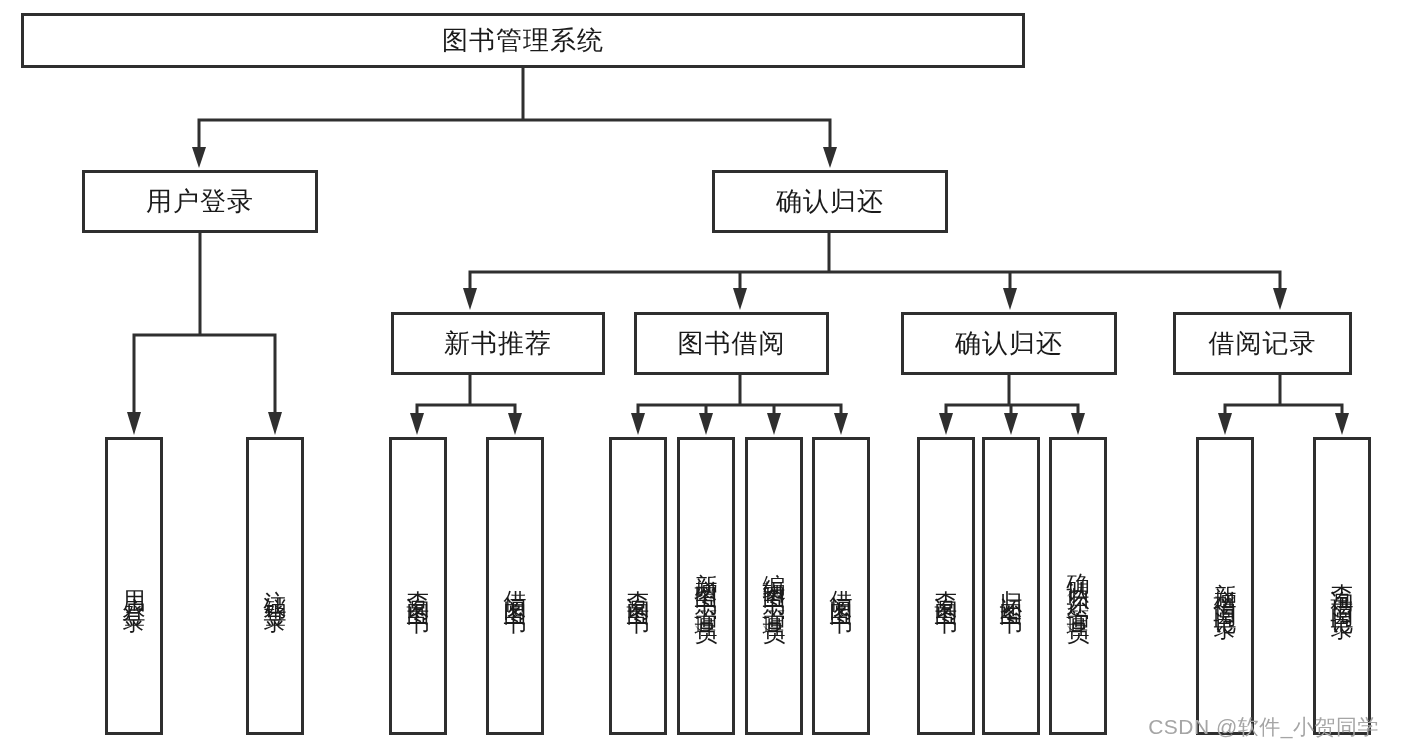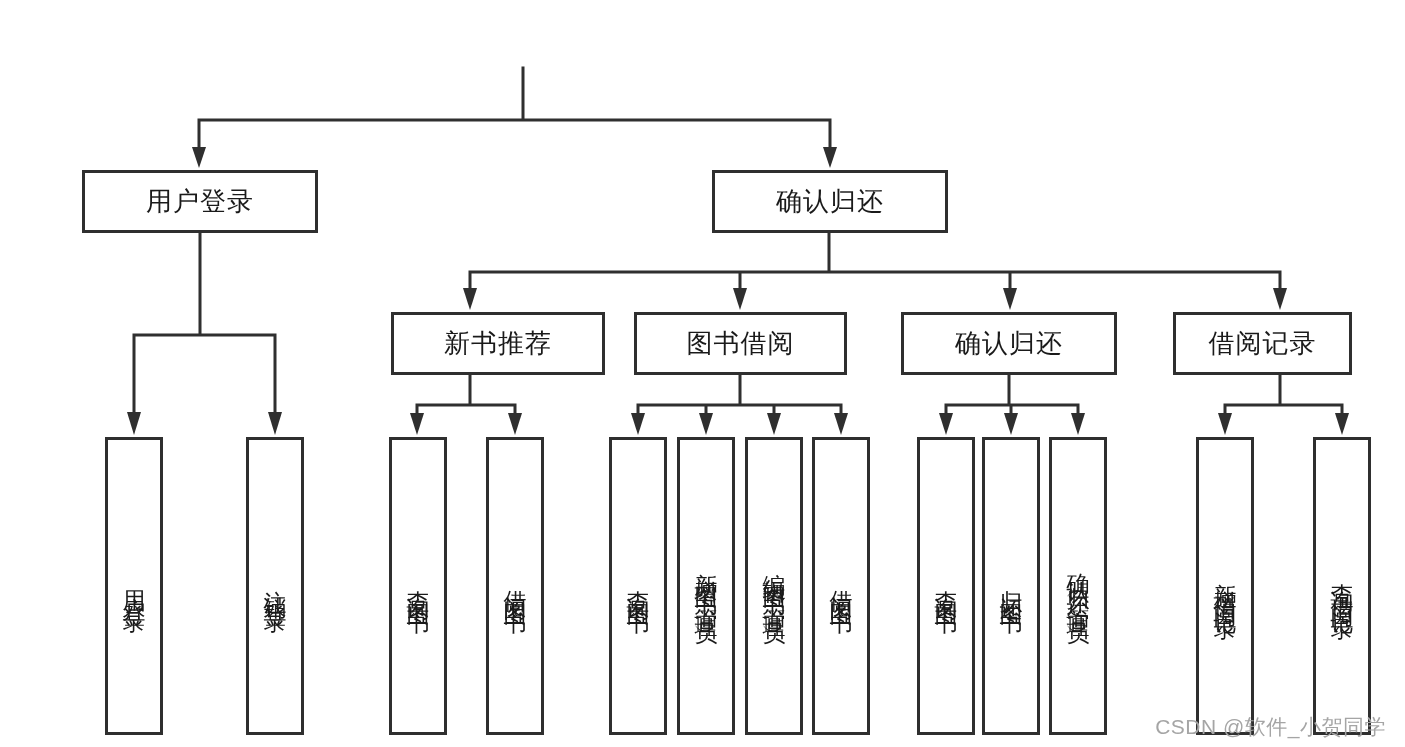--- a/index.html
+++ b/index.html
@@ -33,21 +33,21 @@
     writing-mode: vertical-rl;
     text-orientation: mixed;
     font-size: 23px;
     line-height: 1;
     letter-spacing: 7px;
     color: #1a1a1a;
     max-height: 284px;
   }
   .watermark {
     position: absolute;
-    right: 19px;
+    right: 26px;
     bottom: 6px;
     font-size: 21px;
     letter-spacing: 0.5px;
     color: #a5a5a5;
     white-space: nowrap;
   }
 </style>
 </head>
 <body>
 
@@ -86,32 +86,35 @@
       <polygon points="767,413 781,413 774,435"></polygon>
       <polygon points="834,413 848,413 841,435"></polygon>
       <polygon points="939,413 953,413 946,435"></polygon>
       <polygon points="1004,413 1018,413 1011,435"></polygon>
       <polygon points="1071,413 1085,413 1078,435"></polygon>
       <polygon points="1218,413 1232,413 1225,435"></polygon>
       <polygon points="1335,413 1349,413 1342,435"></polygon>
     </g>
   </svg>
 
+  <div class="node" style="left:21px; top:13px; width:1004px; height:55px;">
+    <span class="h-label">图书管理系统</span>
+  </div>
 
   <div class="node" style="left:82px; top:170px; width:236px; height:63px;">
     <span class="h-label">用户登录</span>
   </div>
   <div class="node" style="left:712px; top:170px; width:236px; height:63px;">
     <span class="h-label">确认归还</span>
   </div>
 
   <div class="node" style="left:363px; top:312px; width:214px; height:63px;margin-left:28px;">
     <span class="h-label">新书推荐</span>
   </div>
-  <div class="node" style="left:634px; top:312px; width:213px; height:63px;">
+  <div class="node" style="left:634px; top:312px; width:195px; height:63px;">
     <span class="h-label">图书借阅</span>
   </div>
   <div class="node" style="left:901px; top:312px; width:216px; height:63px;">
     <span class="h-label">确认归还</span>
   </div>
   <div class="node" style="left:1173px; top:312px; width:179px; height:63px;">
     <span class="h-label">借阅记录</span>
   </div>
 
   <div class="node leaf" style="left:105px; top:437px; width:58px; height:298px;">

